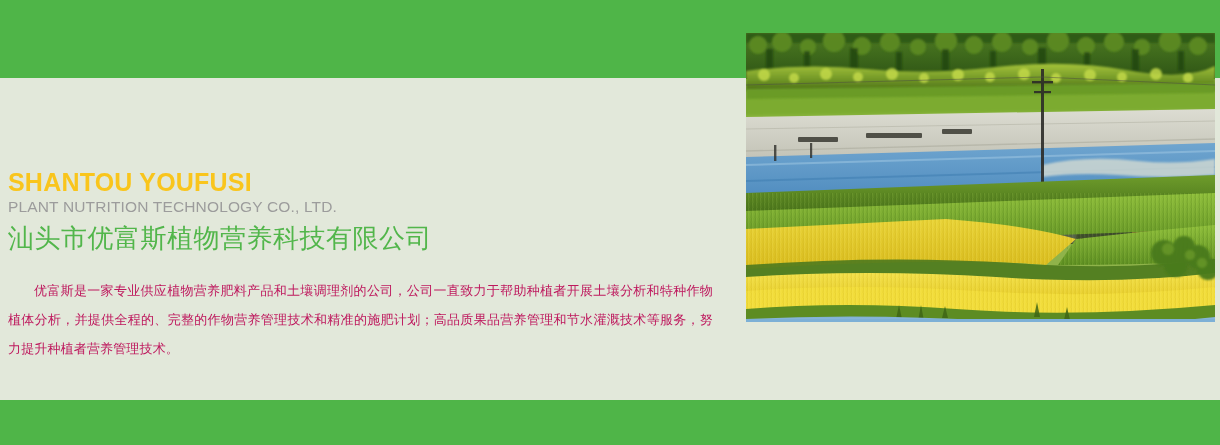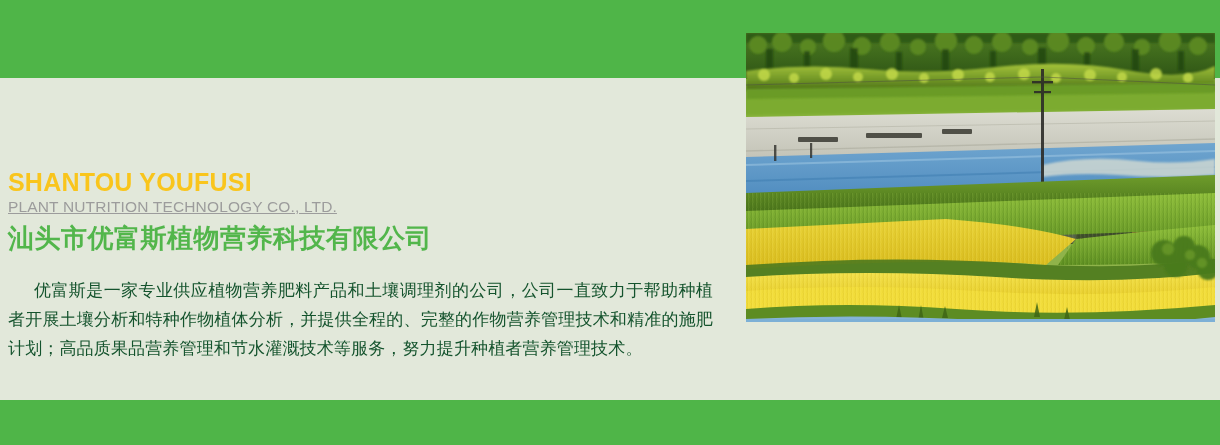--- a/index.html
+++ b/index.html
@@ -66,41 +66,40 @@
   }
 
   .brand-sub {
     font-size: 15.5px;
     font-weight: normal;
     letter-spacing: 0.15px;
     color: #9c9c9c;
     line-height: 1.25;
     margin-top: 1px;
     white-space: nowrap;
-    text-decoration: underline;
   }
 
   .brand-cn {
     font-size: 26px;
-    font-weight: bold;
+    font-weight: normal;
     letter-spacing: 0.5px;
     color: #52b64b;
     line-height: 1.3;
     margin-top: 6px;
     white-space: nowrap;
   }
 
   .intro {
     position: absolute;
     left: 8px;
     top: 198px;
     width: 705px;
-    font-size: 17px;
+    font-size: 13px;
     line-height: 29px;
-    color: #14532d;
+    color: #be185d;
     text-align: justify;
     text-indent: 26px;
     letter-spacing: 0.15px;
   }
 
   
   .photo-wrap {
     position: absolute;
     left: 746px;
     top: 33px;

